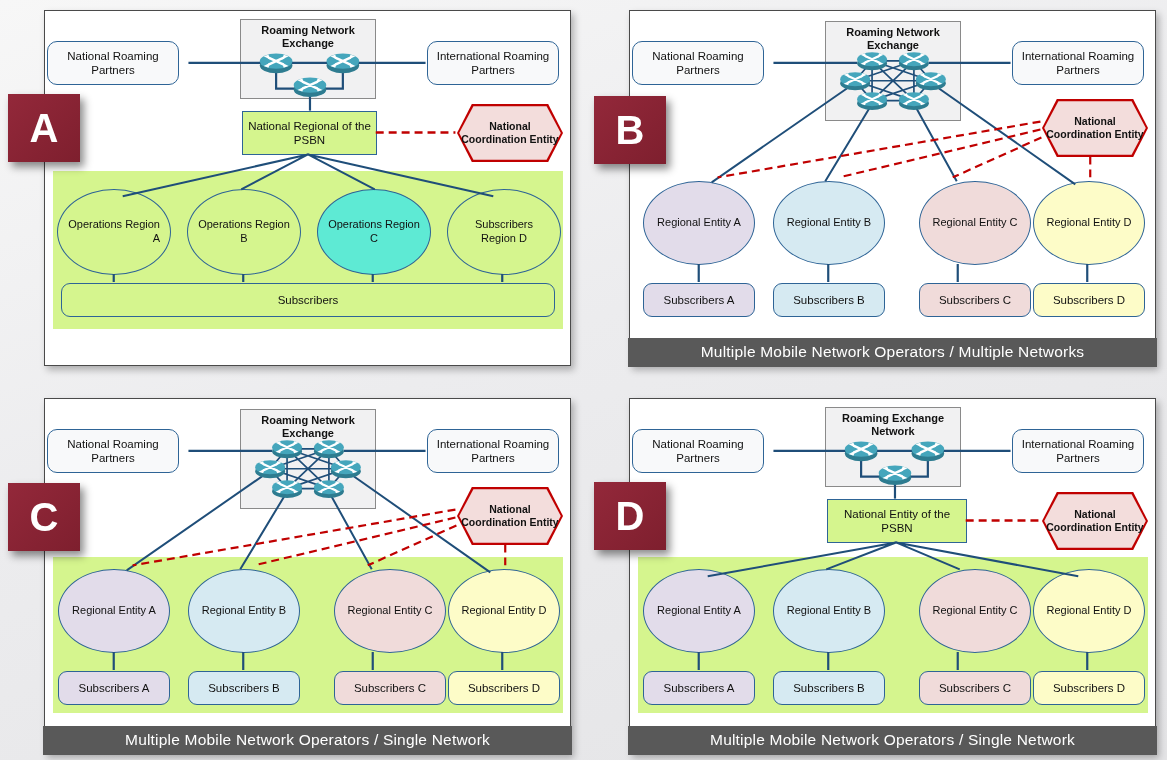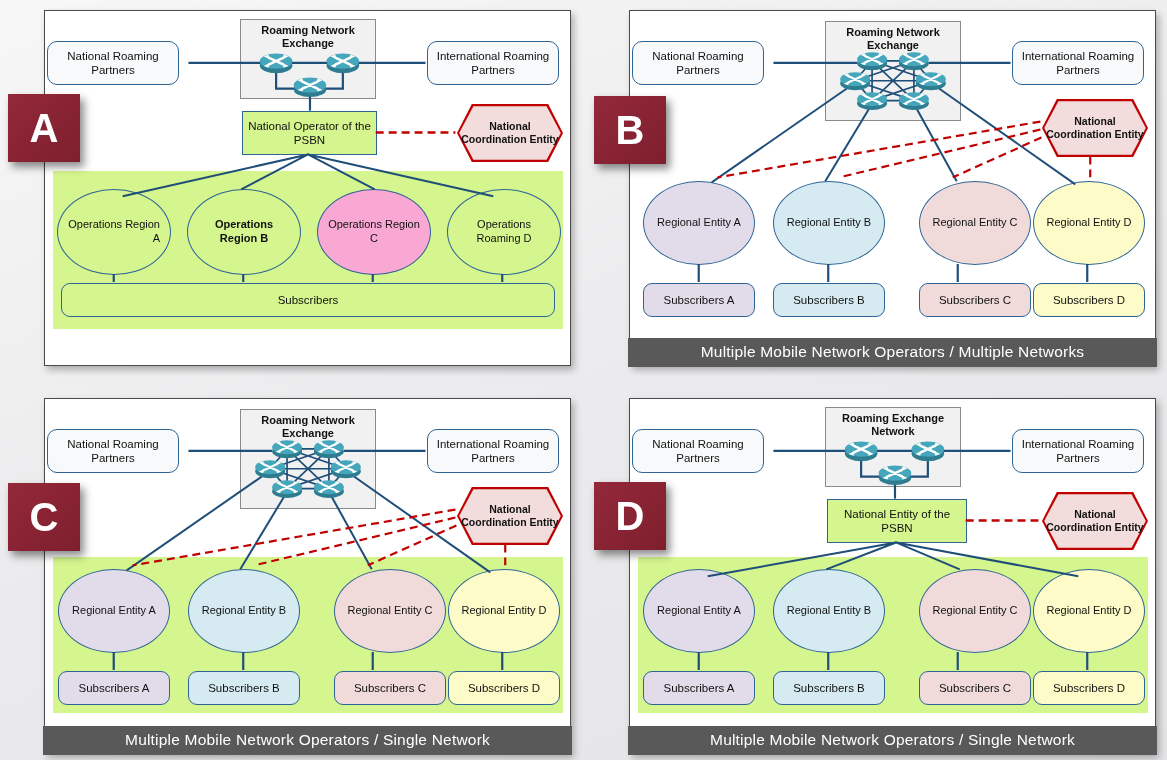--- a/index.html
+++ b/index.html
@@ -54,21 +54,21 @@
     left:197px; top:100px; width:135px; height:44px;
     border:1.6px solid #2e6496; font-size:11.5px;
   }
   #panel-d .natbox { width:140px; }
   .backdrop { position:absolute; left:8px; width:510px; z-index:1; }
   .backdrop.a { top:160px; height:158px; }
   .backdrop.cd { top:158px; height:156px; }
   .ellipse { border-radius:50%; border:1.6px solid #2e6496; font-size:11px; padding:0 10px; }
   .ellipse.rowA { top:178px; width:114px; height:86px; }
   .ellipse.rowB { top:170px; width:112px; height:84px; }
-  .e1 { left:12px;text-align:right; } .e2 { left:142px;font-weight:bold; } .e3 { left:272px; } .e4 { left:402px; }
+  .e1 { left:12px;text-align:right; } .e2 { left:142px; } .e3 { left:272px; } .e4 { left:402px; }
   .f1 { left:13px; } .f2 { left:143px; } .f3 { left:289px; } .f4 { left:403px; }
   .subbar {
     left:16px; top:272px; width:494px; height:34px; border-radius:9px;
     border:1.6px solid #2e6496;
   }
   .subbox { top:272px; width:112px; height:34px; border-radius:9px; border:1.6px solid #2e6496; }
   .hex { position:absolute; width:106px; height:58px; z-index:2; }
   .hex.pos-ad { left:412px; top:93px; }
   .hex.pos-bc { left:412px; top:88px; }
   .hex-outer { position:absolute; inset:0;
@@ -94,30 +94,30 @@
     <path d="M55 28 L43 22 L46 31 Z" fill="#fff"></path>
   </symbol>
 </svg>
 
 <div class="panel" id="panel-a">
   <div class="diagram">
     <div class="backdrop a" style="background-color: rgb(213, 245, 142);"></div>
     <div class="node partner left">National Roaming Partners</div>
     <div class="node partner right">International Roaming Partners</div>
     <div class="node exchange small">Roaming Network Exchange</div>
-    <div class="node natbox" style="background-color: rgb(213, 245, 142);">National Operator of the PSBN</div>
+    <div class="node natbox" style="background-color: rgb(213, 245, 142);">National Regional of the PSBN</div>
     <div class="hex pos-ad">
       <div class="hex-outer"></div>
       <div class="hex-inner" style="background-color: rgb(243, 221, 220);"></div>
       <div class="hex-label">National Coordination Entity</div>
     </div>
     <div class="node ellipse rowA e1" style="background-color: rgb(213, 245, 142);">Operations Region A</div>
     <div class="node ellipse rowA e2" style="background-color: rgb(213, 245, 142);">Operations Region B</div>
-    <div class="node ellipse rowA e3" style="background-color: #f9a8d4;">Operations Region C</div>
-    <div class="node ellipse rowA e4" style="background-color: rgb(213, 245, 142);">Operations Roaming D</div>
+    <div class="node ellipse rowA e3" style="background-color: #5eead4;">Operations Region C</div>
+    <div class="node ellipse rowA e4" style="background-color: rgb(213, 245, 142);">Subscribers Region D</div>
     <div class="node subbar" style="background-color: rgb(213, 245, 142);">Subscribers</div>
     <svg class="wires" viewBox="0 0 527 327">
       <path d="M144 52 H382" stroke="#1F4E79" stroke-width="2.2" fill="none"></path>
       <path d="M232 58 L232 78 L299 78 L299 58" stroke="#1F4E79" stroke-width="2.2" fill="none"></path>
       <path d="M266 84 V100" stroke="#1F4E79" stroke-width="2.2" fill="none"></path>
       <path d="M264 144 L78 186 M264 144 L197 179 M264 144 L331 179 M264 144 L450 186" stroke="#1F4E79" stroke-width="2" fill="none"></path>
       <path d="M69 264 V272 M199 264 V272 M329 264 V272 M459 264 V272" stroke="#1F4E79" stroke-width="2.2" fill="none"></path>
       <path d="M332 122 H412" stroke="#C00000" stroke-width="2.4" stroke-dasharray="8 5" fill="none"></path>
       <use href="#router" x="214" y="40" width="36" height="24"></use>
       <use href="#router" x="281" y="40" width="36" height="24"></use>

